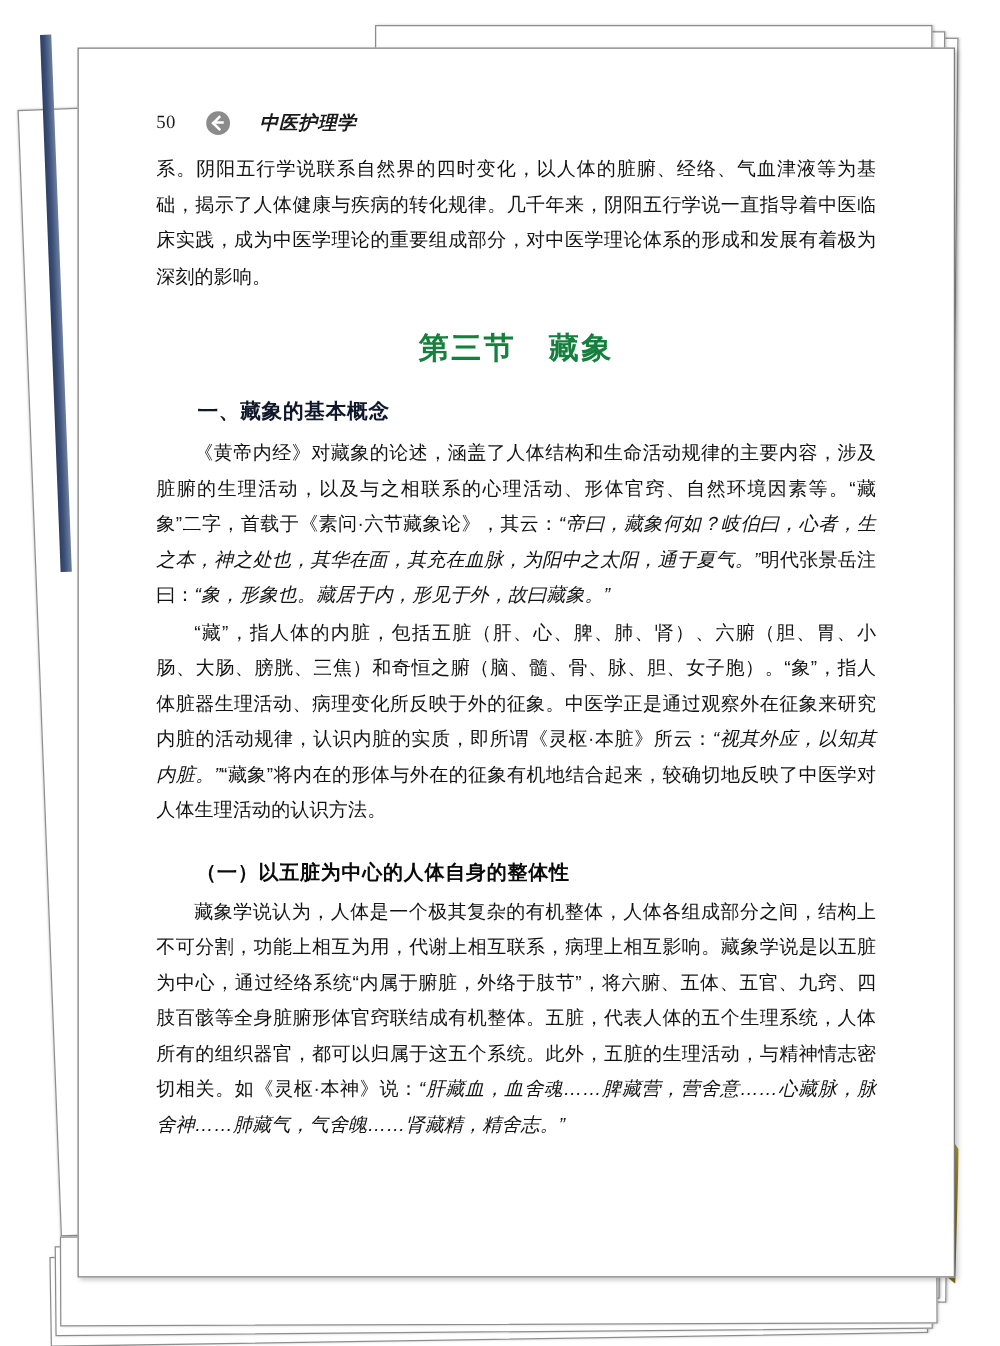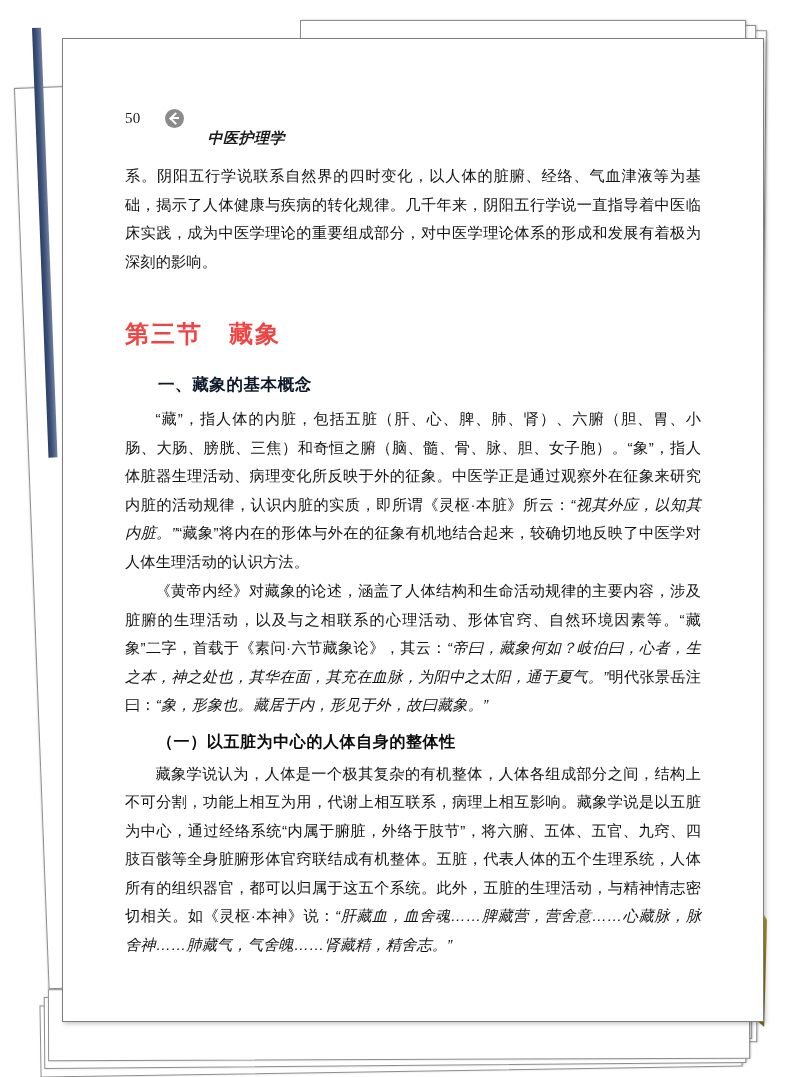--- a/index.html
+++ b/index.html
@@ -85,21 +85,21 @@
   .back-icon::before{
     content:"";position:absolute;left:6px;top:5.2px;
     width:7px;height:7px;border-left:2px solid #fff;border-bottom:2px solid #fff;
     transform:rotate(45deg);
   }
   .back-icon::after{
     content:"";position:absolute;left:6px;top:8.3px;width:8px;height:2px;background:#fff;
   }
   .runhead .booktitle{
     font-family:"Liberation Serif","DejaVu Serif",serif;
-    font-size:15px;font-style:italic;font-weight:bold;color:#1a1a1a;letter-spacing:.5px;margin-top:40px;
+    font-size:15px;font-style:italic;font-weight:bold;color:#1a1a1a;letter-spacing:.5px;
   }
 
   
   .body-col{
     width:576px;margin:0 auto;
     color:#111;
   }
   p.para{
     margin:0 0 1px 0;
     font-family:Liberation Sans, sans-serif;
@@ -108,36 +108,36 @@
     text-align:justify;
     text-justify:inter-ideograph;
     letter-spacing:.15px;
     color:#131313;
   }
   p.indent{text-indent:2em;}
 
   h1.section-title{
     font-family:"Liberation Serif","DejaVu Serif",serif;
     font-size:24px;font-weight:bold;
-    text-align:left;
-    margin:42px 0 24px 0;
+    text-align:center;
+    margin:26px 0 24px 0;
     letter-spacing:2px;
-    color:#ef4444;
+    color:#15803d;
   }
   h2.sub-h{
     font-family:"Liberation Sans","DejaVu Sans",sans-serif;
     font-size:16.5px;font-weight:bold;
     margin:17px 0 9px 2em;
     letter-spacing:.6px;
     color:#0f172a;
   }
   h3.sub-hh{
     font-family:"Liberation Serif","DejaVu Serif",serif;
     font-size:16px;font-weight:bold;
-    margin:12px 0 7px 2em;
+    margin:24px 0 7px 2em;
     letter-spacing:.6px;
     color:#0b0b0b;
   }
   .kai{font-style:italic;}
 </style>
 </head>
 <body>
 
 <div id="scene">
 
@@ -164,23 +164,23 @@
       </div>
 
       <div class="body-col">
 
         <p class="para">系。阴阳五行学说联系自然界的四时变化，以人体的脏腑、经络、气血津液等为基础，揭示了人体健康与疾病的转化规律。几千年来，阴阳五行学说一直指导着中医临床实践，成为中医学理论的重要组成部分，对中医学理论体系的形成和发展有着极为深刻的影响。</p>
 
         <h1 class="section-title">第三节　藏象</h1>
 
         <h2 class="sub-h">一、藏象的基本概念</h2>
 
+        <p class="para indent"><span>《黄帝内经》对藏象的论述，涵盖了人体结构和生命活动规律的主要内容，涉及脏腑的生理活动，以及与之相联系的心理活动、形体官窍、自然环境因素等。“藏象”二字，首载于《素问·六节藏象论》，其云：</span><span class="kai">“帝曰，藏象何如？岐伯曰，心者，生之本，神之处也，其华在面，其充在血脉，为阳中之太阳，通于夏气。”</span><span>明代张景岳注曰：</span><span class="kai">“象，形象也。藏居于内，形见于外，故曰藏象。”</span></p>
+
         <p class="para indent"><span>“藏”，指人体的内脏，包括五脏（肝、心、脾、肺、肾）、六腑（胆、胃、小肠、大肠、膀胱、三焦）和奇恒之腑（脑、髓、骨、脉、胆、女子胞）。“象”，指人体脏器生理活动、病理变化所反映于外的征象。中医学正是通过观察外在征象来研究内脏的活动规律，认识内脏的实质，即所谓《灵枢·本脏》所云：</span><span class="kai">“视其外应，以知其内脏。”</span><span>“藏象”将内在的形体与外在的征象有机地结合起来，较确切地反映了中医学对人体生理活动的认识方法。</span></p>
-
-        <p class="para indent"><span>《黄帝内经》对藏象的论述，涵盖了人体结构和生命活动规律的主要内容，涉及脏腑的生理活动，以及与之相联系的心理活动、形体官窍、自然环境因素等。“藏象”二字，首载于《素问·六节藏象论》，其云：</span><span class="kai">“帝曰，藏象何如？岐伯曰，心者，生之本，神之处也，其华在面，其充在血脉，为阳中之太阳，通于夏气。”</span><span>明代张景岳注曰：</span><span class="kai">“象，形象也。藏居于内，形见于外，故曰藏象。”</span></p>
 
 
 
         <h3 class="sub-hh">（一）以五脏为中心的人体自身的整体性</h3>
 
         <p class="para indent"><span>藏象学说认为，人体是一个极其复杂的有机整体，人体各组成部分之间，结构上不可分割，功能上相互为用，代谢上相互联系，病理上相互影响。藏象学说是以五脏为中心，通过经络系统“内属于腑脏，外络于肢节”，将六腑、五体、五官、九窍、四肢百骸等全身脏腑形体官窍联结成有机整体。五脏，代表人体的五个生理系统，人体所有的组织器官，都可以归属于这五个系统。此外，五脏的生理活动，与精神情志密切相关。如《灵枢·本神》说：</span><span class="kai">“肝藏血，血舍魂……脾藏营，营舍意……心藏脉，脉舍神……肺藏气，气舍魄……肾藏精，精舍志。”</span></p>
 
       </div>
     </div>
   </div>

